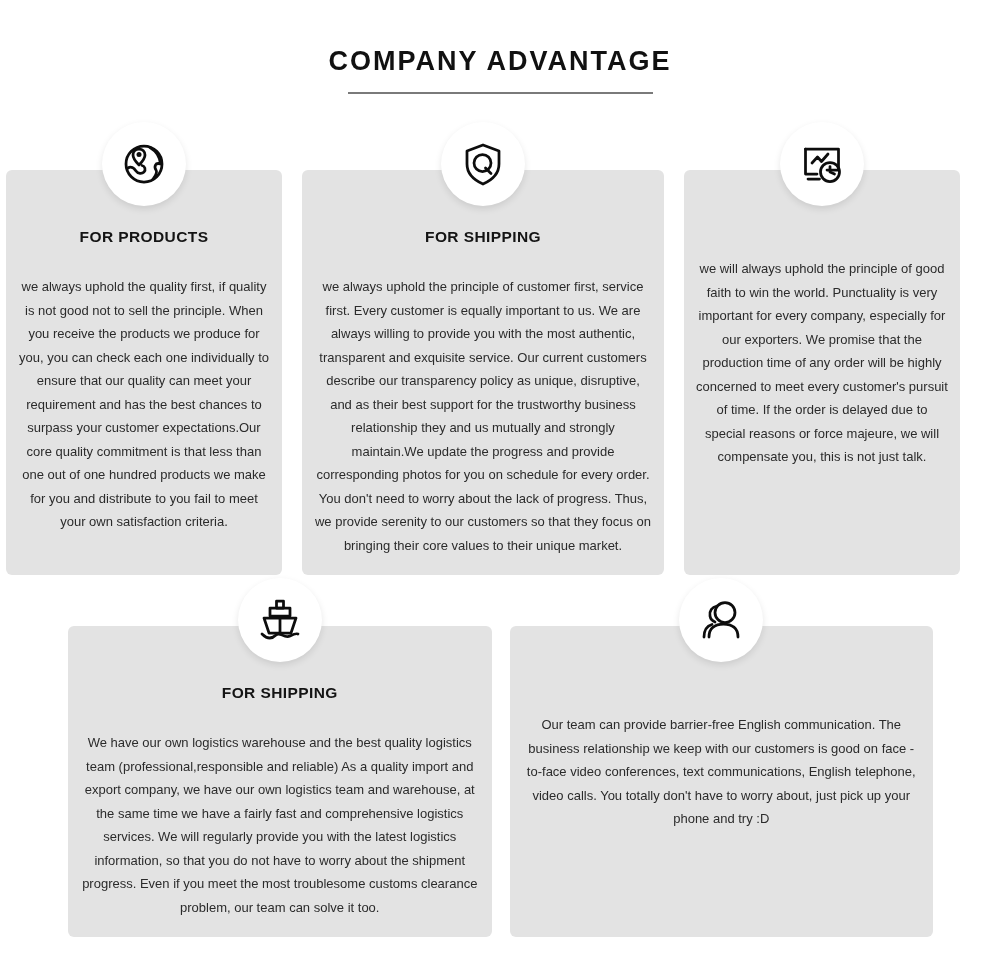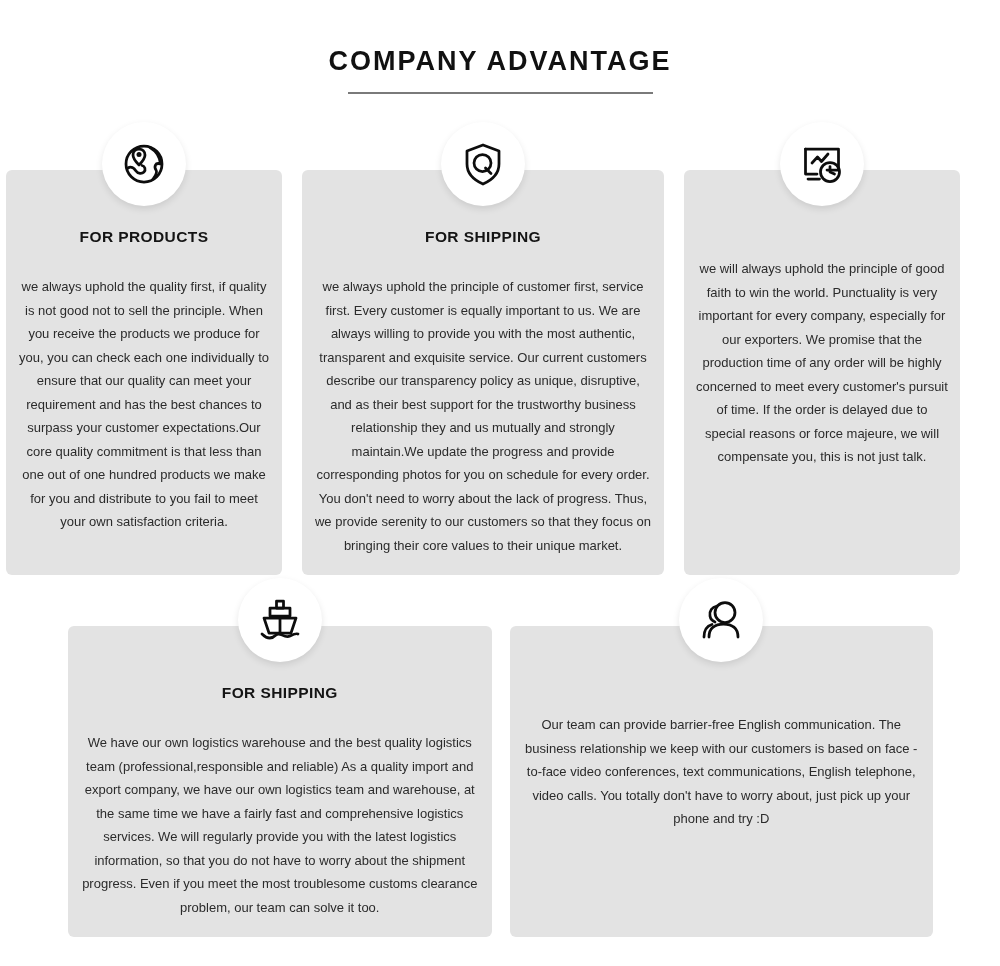--- a/index.html
+++ b/index.html
@@ -179,18 +179,18 @@
 
     <div class="card">
       <div class="icon-bubble">
         <svg viewBox="0 0 100 100" aria-hidden="true">
           <circle cx="58" cy="35" r="20"></circle>
           <path d="M42 22 C32 24 26 32 28 42 C29 48 33 52 38 54"></path>
           <path d="M26 84 C26 66 38 58 55 58 C72 58 84 66 84 84"></path>
           <path d="M16 84 C16 70 22 62 32 59"></path>
         </svg>
       </div>
-      <div class="card-body">Our team can provide barrier-free English communication. The business relationship we keep with our customers is based on face -to-face video conferences, text communications, English telephone, video calls. You totally don't have to worry about, just pick up your phone and try :D</div>
+      <div class="card-body">Our team can provide barrier-free English communication. The business relationship we keep with our customers is good on face -to-face video conferences, text communications, English telephone, video calls. You totally don't have to worry about, just pick up your phone and try :D</div>
     </div>
 
   </div>
 
 </div>
 
 </body></html>

